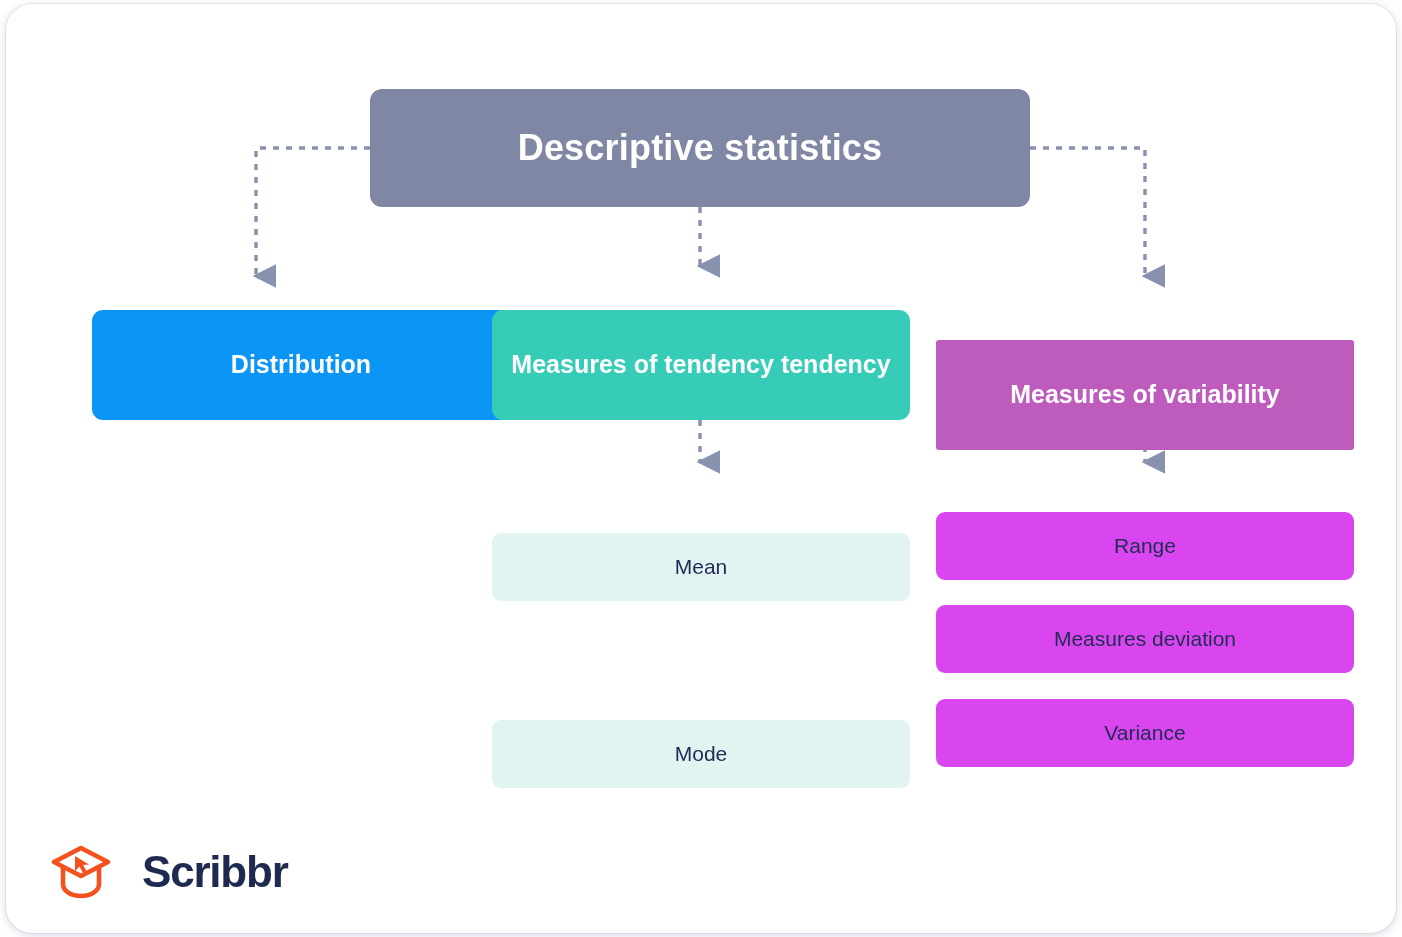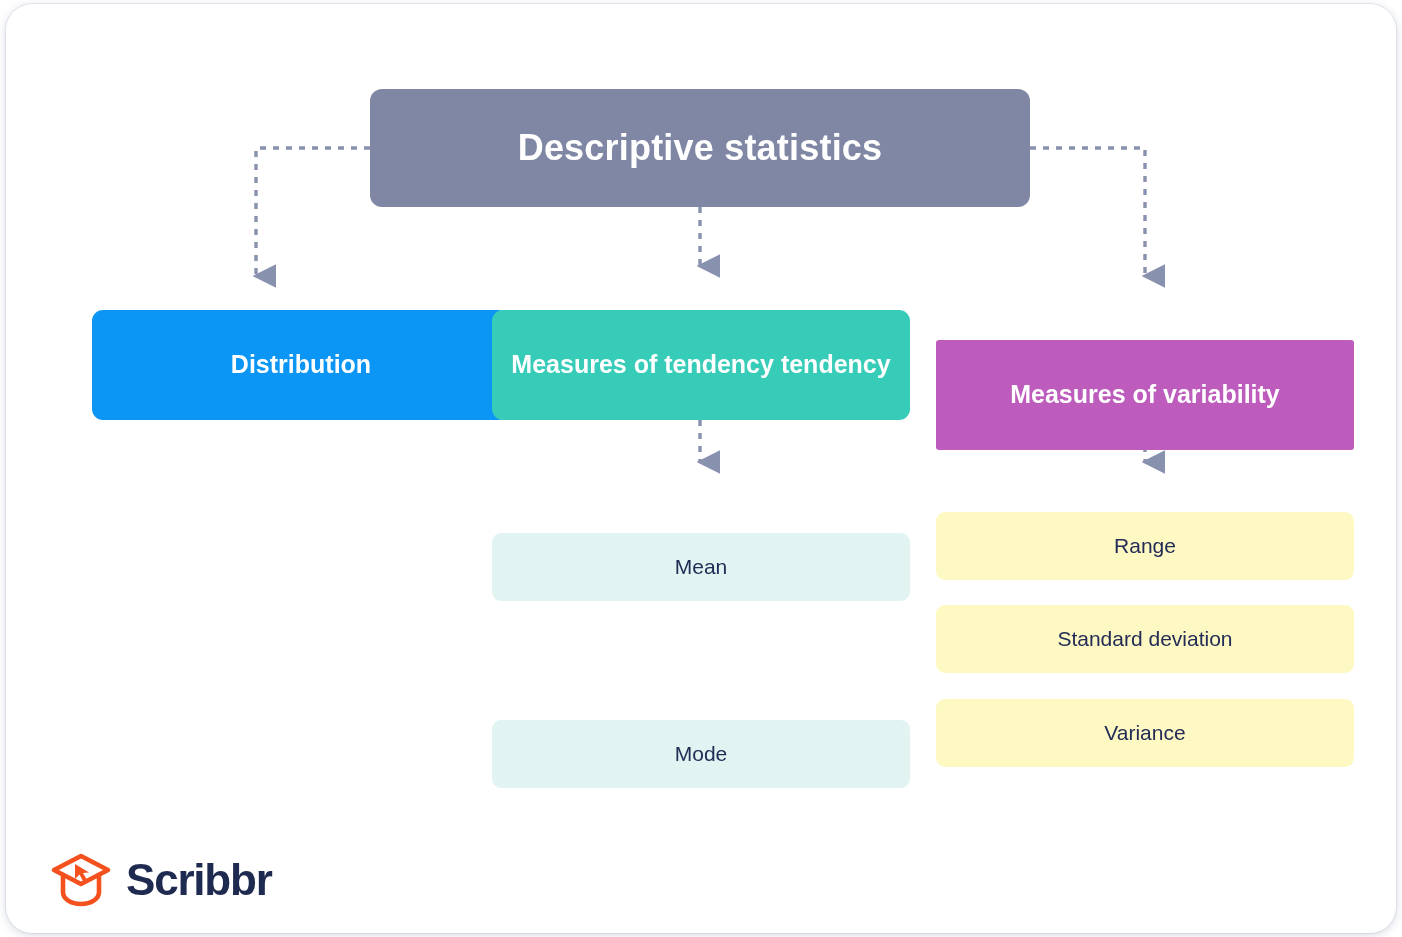--- a/index.html
+++ b/index.html
@@ -91,37 +91,36 @@
   }
 
   .node-leaf {
     height: 68px;
     font-size: 21px;
     font-weight: normal;
     color: #232c56;
     border-radius: 9px;
   }
   .leaf-teal  { left: 486px; width: 418px; background: #e2f4f1; margin-top: 21px; }
-  .leaf-pink  { left: 930px; width: 418px; background: #fef9c3; }
+  .leaf-pink  { left: 930px; width: 418px; background: #d946ef; }
 
   .y0 { top: 508px; }
   .y1 { top: 601px; }
   .y2 { top: 695px; text-align: right; }
   .y3 { top: 789px; }
 
   
   .logo {
     position: absolute;
     left: 44px;
     top: 836px;
     height: 64px;
     display: flex;
     align-items: center;
-    gap: 14px;
-    margin-top: 8px;
+    gap: 30px;
   }
   .logo-mark {
     width: 62px;
     height: 56px;
     display: block;
   }
   .logo-word {
     font-size: 44px;
     font-weight: bold;
     color: #1f2a50;
@@ -157,21 +156,21 @@
     <div class="node node-l2 node-distribution">Distribution</div>
 
     <div class="node node-l2 node-central">Measures of tendency tendency</div>
 
     <div class="node node-l2 node-measures-of-variability" style="left:930px;width:418px;background:#bd5cbd;top:306px;height:110px;color:#fff;font-size:25px;font-weight:bold;border-radius:3px;margin-top:30px;">Measures of variability</div>
 
     <div class="node node-leaf leaf-teal y0">Mean</div>
     <div class="node node-leaf leaf-teal y2">Mode</div>
 
     <div class="node node-leaf leaf-pink y0">Range</div>
-    <div class="node node-leaf leaf-pink y1">Standard deviation</div>
+    <div class="node node-leaf leaf-pink y1">Measures deviation</div>
     <div class="node node-leaf leaf-pink y2">Variance</div>
 
     <div class="logo">
       <svg class="logo-mark" viewBox="0 0 62 56">
 
         <path d="M31 4 L58 18 L31 32 L4 18 Z" fill="none" stroke="#f4511e" stroke-width="4.6" stroke-linejoin="round"></path>
 
         <path d="M13 23 L13 40 C13 47 21 52 31 52 C41 52 49 47 49 40 L49 23" fill="none" stroke="#f4511e" stroke-width="4.6" stroke-linejoin="round" stroke-linecap="round"></path>
 
         <path d="M25 12 L25 27 L29.5 22.5 L33 29 L36.5 27 L33 21 L39 20.5 Z" fill="#f4511e"></path>

